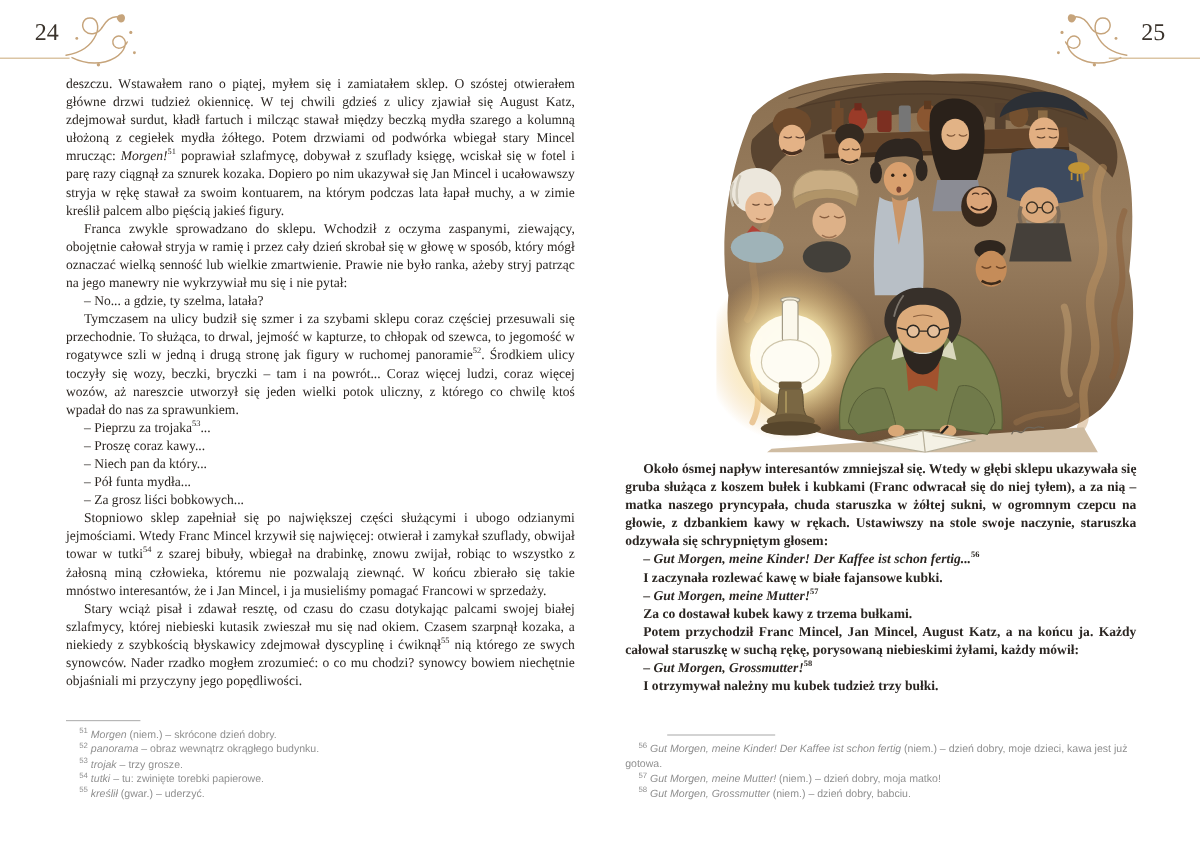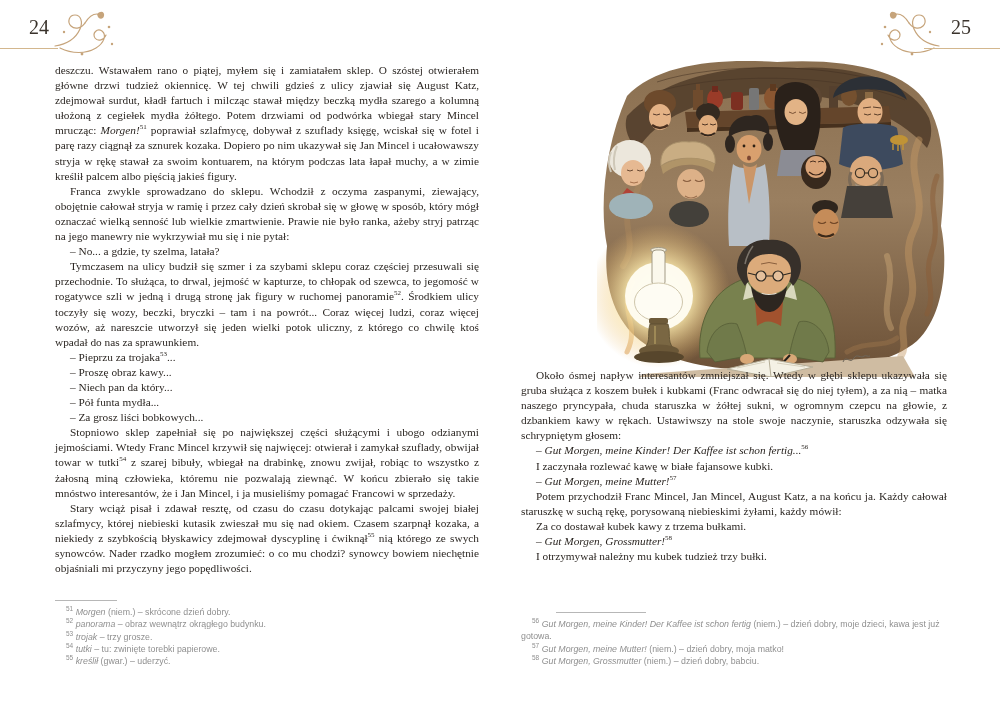--- a/index.html
+++ b/index.html
@@ -59,21 +59,21 @@
   </svg>
   <div class="pageno" style="left:930px;top:16px;margin-left:21px;">25</div>
   <div class="rule" style="left:924px;top:48px;width:76px;"></div>
 
   <div class="body-text" style="left:55px;top:63px;">
       <p class="p0">deszczu. Wstawałem rano o piątej, myłem się i zamiatałem sklep. O szóstej otwierałem główne drzwi tudzież okiennicę. W tej chwili gdzieś z ulicy zjawiał się August Katz, zdejmował surdut, kładł fartuch i milcząc stawał między beczką mydła szarego a kolumną ułożoną z cegiełek mydła żółtego. Potem drzwiami od podwórka wbiegał stary Mincel mrucząc: <em>Morgen!</em><sup>51</sup> poprawiał szlafmycę, dobywał z szuflady księgę, wciskał się w fotel i parę razy ciągnął za sznurek kozaka. Dopiero po nim ukazywał się Jan Mincel i ucałowawszy stryja w rękę stawał za swoim kontuarem, na którym podczas lata łapał muchy, a w zimie kreślił palcem albo pięścią jakieś figury.</p>
       <p class="p">Franca zwykle sprowadzano do sklepu. Wchodził z oczyma zaspanymi, ziewający, obojętnie całował stryja w ramię i przez cały dzień skrobał się w głowę w sposób, który mógł oznaczać wielką senność lub wielkie zmartwienie. Prawie nie było ranka, ażeby stryj patrząc na jego manewry nie wykrzywiał mu się i nie pytał:</p>
       <p class="d">– No... a gdzie, ty szelma, latała?</p>
       <p class="p">Tymczasem na ulicy budził się szmer i za szybami sklepu coraz częściej przesuwali się przechodnie. To służąca, to drwal, jejmość w kapturze, to chłopak od szewca, to jegomość w rogatywce szli w jedną i drugą stronę jak figury w ruchomej panoramie<sup>52</sup>. Środkiem ulicy toczyły się wozy, beczki, bryczki – tam i na powrót... Coraz więcej ludzi, coraz więcej wozów, aż nareszcie utworzył się jeden wielki potok uliczny, z którego co chwilę ktoś wpadał do nas za sprawunkiem.</p>
       <p class="d">– Pieprzu za trojaka<sup>53</sup>...</p>
-      <p class="d">– Proszę obraz kawy...</p>
+      <p class="d">– Proszę coraz kawy...</p>
       <p class="d">– Niech pan da który...</p>
       <p class="d">– Pół funta mydła...</p>
       <p class="d">– Za grosz liści bobkowych...</p>
       <p class="p">Stopniowo sklep zapełniał się po największej części służącymi i ubogo odzianymi jejmościami. Wtedy Franc Mincel krzywił się najwięcej: otwierał i zamykał szuflady, obwijał towar w tutki<sup>54</sup> z szarej bibuły, wbiegał na drabinkę, znowu zwijał, robiąc to wszystko z żałosną miną człowieka, któremu nie pozwalają ziewnąć. W końcu zbierało się takie mnóstwo interesantów, że i Jan Mincel, i ja musieliśmy pomagać Francowi w sprzedaży.</p>
       <p class="p">Stary wciąż pisał i zdawał resztę, od czasu do czasu dotykając palcami swojej białej szlafmycy, której niebieski kutasik zwieszał mu się nad okiem. Czasem szarpnął kozaka, a niekiedy z szybkością błyskawicy zdejmował dyscyplinę i ćwiknął<sup>55</sup> nią którego ze swych synowców. Nader rzadko mogłem zrozumieć: o co mu chodzi? synowcy bowiem niechętnie objaśniali mi przyczyny jego popędliwości.</p>
     </div>
   <div class="fn-rule" style="left:55px;top:600px;width:62px;"></div>
   <div class="footnotes" style="left:55px;top:606px;width:424px;">
       <p><sup>51</sup> <em>Morgen</em> (niem.) – skrócone dzień dobry.</p>
       <p><sup>52</sup> <em>panorama</em> – obraz wewnątrz okrągłego budynku.</p>
@@ -241,27 +241,27 @@
       <ellipse cx="193" cy="303" rx="7" ry="5" fill="#d9a877"></ellipse>
       <path d="M193,299 L181,312" stroke="#23201b" stroke-width="2"></path>
       <path d="M130,313 L172,303 L216,311 L174,321 Z" fill="#f4f1e5" stroke="#b5ad97" stroke-width="1"></path>
       <path d="M172,303 L174,321" stroke="#b5ad97" stroke-width="1"></path>
       <path d="M140,312 L168,306 M180,307 L208,311" stroke="#cfc8b2" stroke-width="0.8"></path>
     </g>
 
     <path d="M246,306 c3,-8 7,3 11,-4 c3,-5 7,1 10,-2 c2,-1 4,1 6,0" stroke="#6e665a" stroke-width="1" fill="none"></path>
   </svg>
 
-  <div class="body-text" style="left:521px;top:368px;width:426px;">
+  <div class="body-text" style="left:521px;top:384px;width:426px;font-weight:bold;">
       <p class="p">Około ósmej napływ interesantów zmniejszał się. Wtedy w głębi sklepu ukazywała się gruba służąca z koszem bułek i kubkami (Franc odwracał się do niej tyłem), a za nią – matka naszego pryncypała, chuda staruszka w żółtej sukni, w ogromnym czepcu na głowie, z dzbankiem kawy w rękach. Ustawiwszy na stole swoje naczynie, staruszka odzywała się schrypniętym głosem:</p>
       <p class="d">– <em>Gut Morgen, meine Kinder! Der Kaffee ist schon fertig...</em><sup>56</sup></p>
       <p class="p">I zaczynała rozlewać kawę w białe fajansowe kubki.</p>
       <p class="d">– <em>Gut Morgen, meine Mutter!</em><sup>57</sup></p>
+      <p class="p">Za co dostawał kubek kawy z trzema bułkami.</p>
       <p class="p">Potem przychodził Franc Mincel, Jan Mincel, August Katz, a na końcu ja. Każdy całował staruszkę w suchą rękę, porysowaną niebieskimi żyłami, każdy mówił:</p>
-      <p class="p">Za co dostawał kubek kawy z trzema bułkami.</p>
       <p class="d">– <em>Gut Morgen, Grossmutter!</em><sup>58</sup></p>
       <p class="p">I otrzymywał należny mu kubek tudzież trzy bułki.</p>
     </div>
   <div class="fn-rule" style="left:556px;top:612px;width:90px;"></div>
   <div class="footnotes" style="left:521px;top:618px;width:427px;">
       <p><sup>56</sup> <em>Gut Morgen, meine Kinder! Der Kaffee ist schon fertig</em> (niem.) – dzień dobry, moje dzieci, kawa jest już gotowa.</p>
       <p><sup>57</sup> <em>Gut Morgen, meine Mutter!</em> (niem.) – dzień dobry, moja matko!</p>
       <p><sup>58</sup> <em>Gut Morgen, Grossmutter</em> (niem.) – dzień dobry, babciu.</p>
     </div>
 

